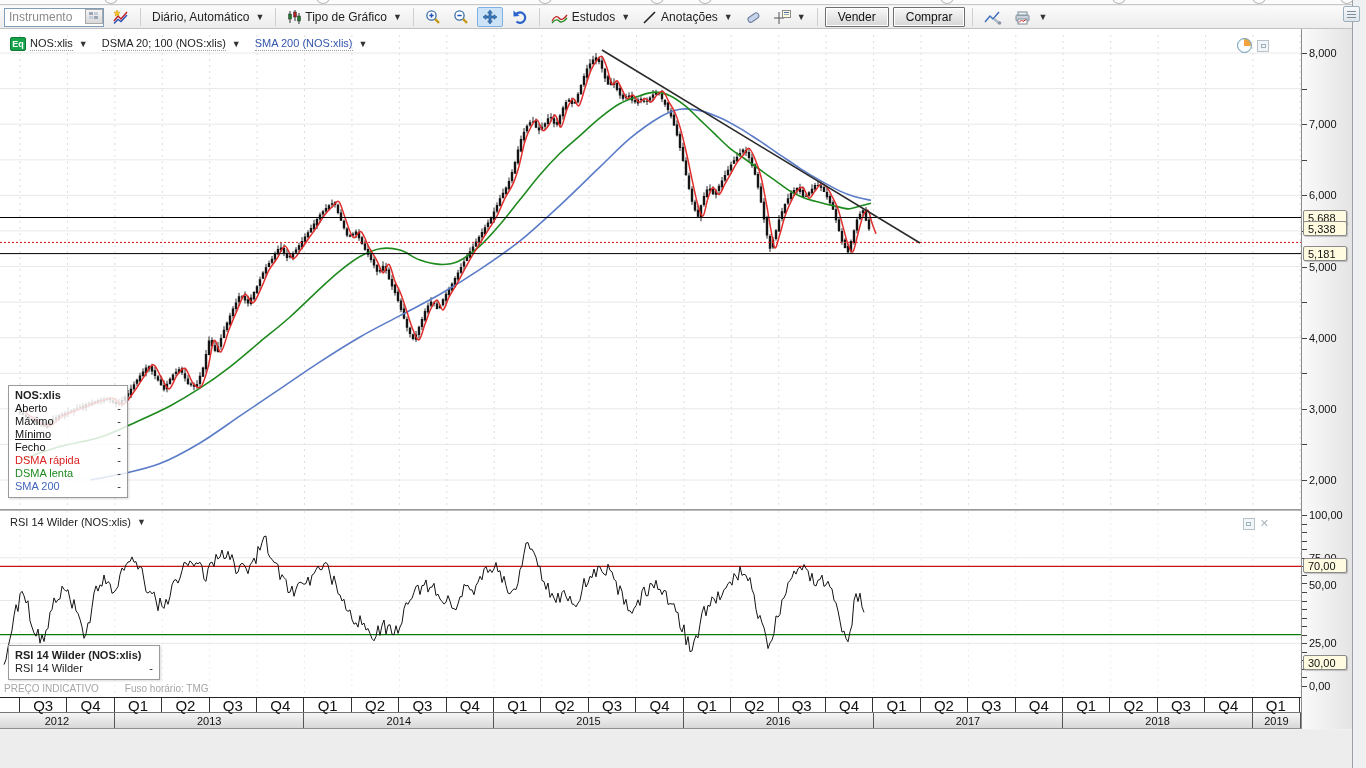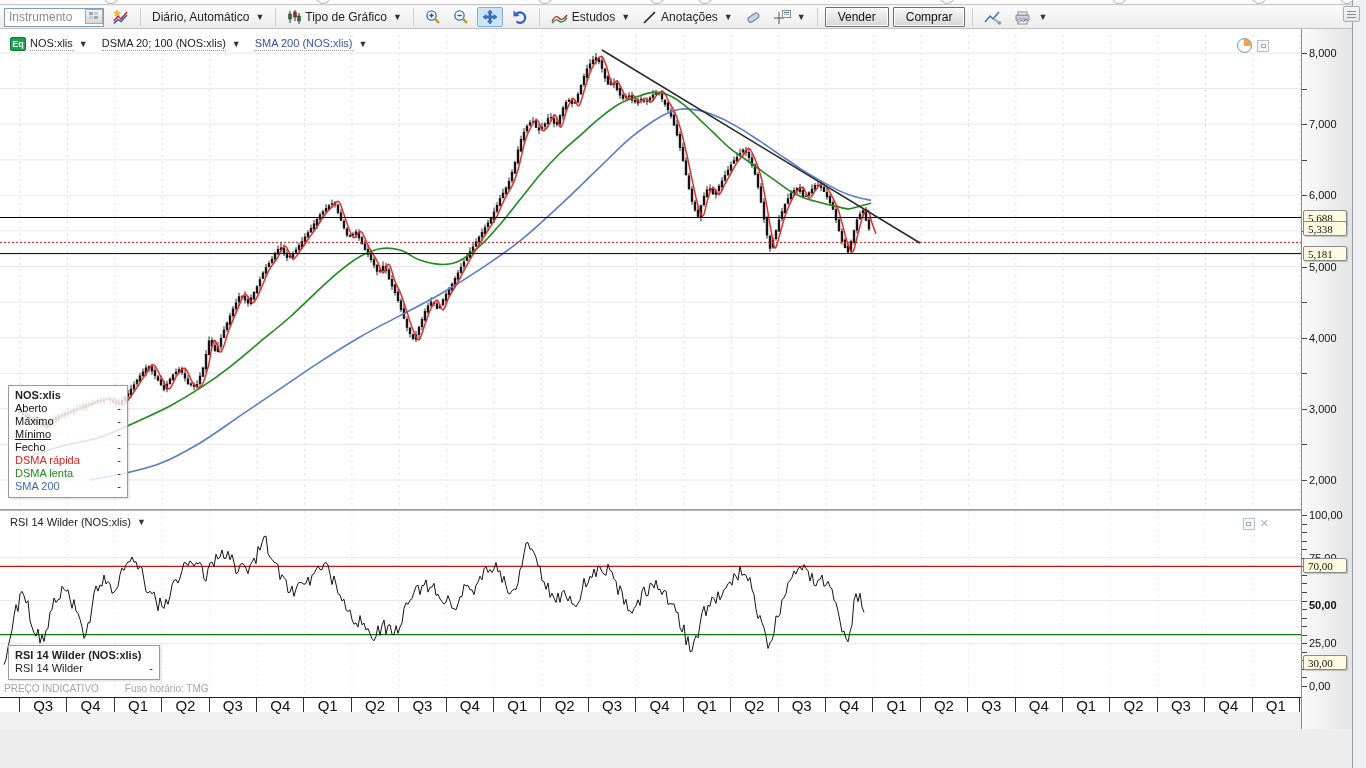--- a/index.html
+++ b/index.html
@@ -40,21 +40,21 @@
   .databox{position:absolute;background:rgba(255,255,255,0.82);border:1px solid #9a9a9a;box-shadow:1px 1px 2px rgba(0,0,0,.15);
     font-size:11px;padding:3px 6px 4px 6px;}
   .databox .db-title{font-weight:bold;margin-bottom:1px;}
   .db-row{display:flex;justify-content:space-between;gap:10px;line-height:13px;}
   
   #price-strip{position:absolute;left:1301px;top:29px;width:51px;height:700px;
     background:linear-gradient(to right,#fafafa,#e4e4e4);border-left:1px solid #8c8c8c;font-size:11px;}
   .ax-label{position:absolute;left:7px;color:#111;}
   .ax-tick{position:absolute;left:0;width:5px;height:1px;background:#444;}
   .ax-box{position:absolute;left:1px;width:44px;height:15px;background:#fffcе0;background:#fffbe1;border:1px solid #8a8a8a;
-    border-radius:2px;font-size:11px;display:flex;align-items:center;padding-left:4px;color:#111;box-shadow:1px 1px 1px rgba(0,0,0,.2);font-family:Liberation Serif, serif;}
+    border-radius:2px;font-size:11px;display:flex;align-items:center;padding-left:4px;color:#111;box-shadow:1px 1px 1px rgba(0,0,0,.2);}
   
   #right-edge{position:absolute;left:1352px;top:0;width:14px;height:768px;background:#eef0f2;border-left:1px solid #9aa0a6;}
   #collapse-btn{position:absolute;left:1343px;top:6px;width:17px;height:16px;background:linear-gradient(#f8fafc,#dfe5ea);
     border:1px solid #9fb0bd;border-radius:2px;display:flex;flex-direction:column;align-items:center;justify-content:center;gap:2px;}
   #collapse-btn i{display:block;width:9px;height:1px;background:#7d8d99;}
   
   .corner-icons{position:absolute;display:flex;gap:5px;align-items:center;}
   .mini-sq{width:12px;height:12px;border:1px solid #b7c2cc;background:#f3f6f9;display:flex;align-items:center;justify-content:center;}
   .mini-sq .inner{width:5px;height:4px;border:1px solid #9fb0bd;}
   .clock-icon{width:15px;height:15px;border-radius:50%;border:1px solid #6f93b8;
@@ -430,20 +430,30 @@
         <div class="qcell" style="width: 47.42px;">Q1</div>
         <div class="qcell" style="width: 47.42px;">Q2</div>
         <div class="qcell" style="width: 47.42px;">Q3</div>
         <div class="qcell" style="width: 47.42px;">Q4</div>
         <div class="qcell" style="width: 47.42px;">Q1</div>
         <div class="qcell" style="width: 47.42px;">Q2</div>
         <div class="qcell" style="width: 47.42px;">Q3</div>
         <div class="qcell" style="width: 47.42px;">Q4</div>
         <div class="qcell" style="width: 47.42px;">Q1</div>
       </div>
+    <div id="yrow">
+        <div class="ycell" style="width: 114.8px;">2012</div>
+        <div class="ycell" style="width: 189.7px;">2013</div>
+        <div class="ycell" style="width: 189.7px;">2014</div>
+        <div class="ycell" style="width: 189.7px;">2015</div>
+        <div class="ycell" style="width: 189.7px;">2016</div>
+        <div class="ycell" style="width: 189.7px;">2017</div>
+        <div class="ycell" style="width: 189.7px;">2018</div>
+        <div class="ycell" style="width: 47.4px; flex-grow: 1;">2019</div>
+      </div>
   </div>
   <div id="below-axis"></div>
 
   <div id="price-strip">
       <span class="ax-tick" style="top: 451px;"></span>
       <span class="ax-tick" style="top: 415px;"></span>
       <span class="ax-tick" style="top: 380px;"></span>
       <span class="ax-tick" style="top: 344px;"></span>
       <span class="ax-tick" style="top: 309px;"></span>
       <span class="ax-tick" style="top: 273px;"></span>
@@ -477,21 +487,21 @@
       <span class="ax-tick" style="top: 546px;"></span>
       <span class="ax-tick" style="top: 537px;"></span>
       <span class="ax-tick" style="top: 529px;"></span>
       <span class="ax-tick" style="top: 520px;"></span>
       <span class="ax-tick" style="top: 512px;"></span>
       <span class="ax-tick" style="top: 503px;"></span>
       <span class="ax-tick" style="top: 495px;"></span>
       <span class="ax-tick" style="top: 486px;"></span>
       <span class="ax-label" style="top: 480px;">100,00</span>
       <span class="ax-label" style="top: 523px;">75,00</span>
-      <span class="ax-label" style="top: 570px; font-weight: bold;">50,00</span>
+      <span class="ax-label" style="top: 550px;">50,00</span>
       <span class="ax-label" style="top: 608px;">25,00</span>
       <span class="ax-label" style="top: 651px;">0,00</span>
       <span class="ax-box" style="top: 181px; background: rgb(255, 251, 225);">5,688</span>
       <span class="ax-box" style="top: 192px; background: rgb(255, 251, 225);">5,338</span>
       <span class="ax-box" style="top: 217px; background: rgb(255, 251, 225);">5,181</span>
       <span class="ax-box" style="top: 529px; background: rgb(255, 251, 225);">70,00</span>
       <span class="ax-box" style="top: 626px; background: rgb(255, 251, 225);">30,00</span>
     </div>
   <div id="right-edge"></div>
   <div id="collapse-btn">

